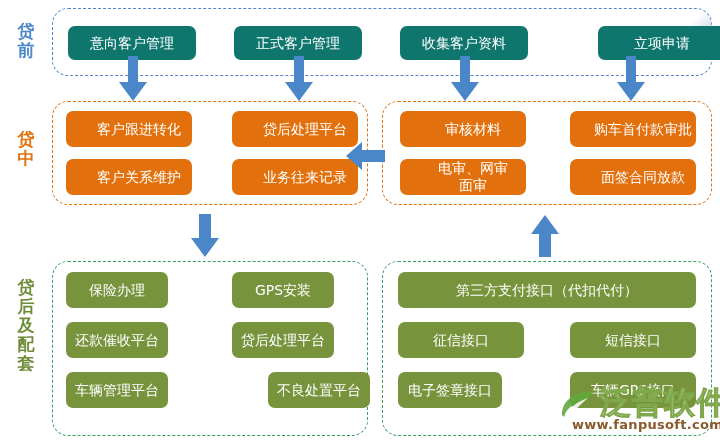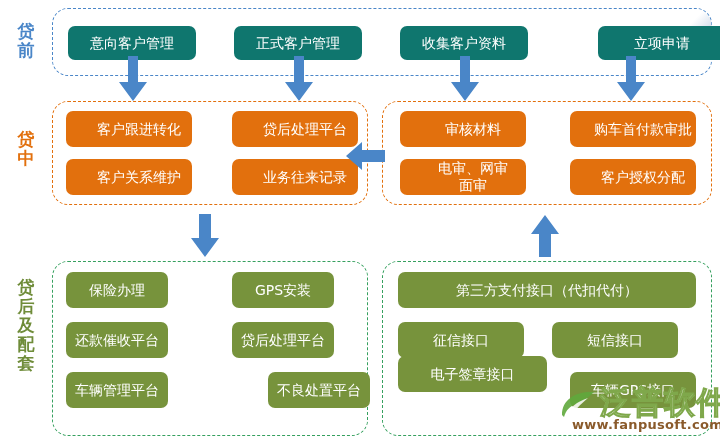--- a/index.html
+++ b/index.html
@@ -99,22 +99,22 @@
   #n-pl-0 { left: 66px;  top: 272px; }
   #n-pl-1 { left: 232px; top: 272px; }
   #n-pl-2 { left: 66px;  top: 322px; }
   #n-pl-3 { left: 232px; top: 322px; }
   #n-pl-4 { left: 66px;  top: 372px; }
   #n-pl-5 { left: 232px; top: 372px; margin-left: 36px; }
 
   
   #n-pr-0 { left: 398px; top: 272px; width: 298px; height: 36px; }
   #n-pr-1 { left: 398px; top: 322px; width: 126px; height: 36px; }
-  #n-pr-2 { left: 552px; top: 322px; width: 126px; height: 36px; }
-  #n-pr-3 { left: 398px; top: 356px; width: 149px; height: 36px; }
+  #n-pr-2 { left: 570px; top: 322px; width: 126px; height: 36px; }
+  #n-pr-3 { left: 398px; top: 372px; width: 104px; height: 36px; }
   #n-pr-4 { left: 570px; top: 372px; width: 126px; height: 36px; }
 
   
   .arrow {
     position: absolute;
   }
   .arrow svg { display: block; }
 
   #arw-down-0 { left: 118px; top: 56px; }
   #arw-down-1 { left: 284px; top: 56px; }
@@ -212,21 +212,21 @@
 
   <div class="node orange n-mid r1" id="n-mid-0">客户跟进转化</div>
   <div class="node orange n-mid r1" id="n-mid-1">贷后处理平台</div>
   <div class="node orange n-mid r2" id="n-mid-2">客户关系维护</div>
   <div class="node orange n-mid r2" id="n-mid-3">业务往来记录</div>
 
   <div class="node orange n-mid r1" id="n-mid-4">审核材料</div>
   <div class="node orange n-mid r1" id="n-mid-5">购车首付款审批</div>
   <div class="node orange n-mid r2" id="n-mid-6">电审、网审
 面审</div>
-  <div class="node orange n-mid r2" id="n-mid-7">客户授权分配</div>
+  <div class="node orange n-mid r2" id="n-mid-7">面签合同放款</div>
 
   <div class="node green n-post" id="n-pl-0">保险办理</div>
   <div class="node green n-post" id="n-pl-1">GPS安装</div>
   <div class="node green n-post" id="n-pl-2">还款催收平台</div>
   <div class="node green n-post" id="n-pl-3">贷后处理平台</div>
   <div class="node green n-post" id="n-pl-4">车辆管理平台</div>
   <div class="node green n-post" id="n-pl-5">不良处置平台</div>
 
   <div class="node green" id="n-pr-0">第三方支付接口（代扣代付）</div>
   <div class="node green" id="n-pr-1">征信接口</div>

